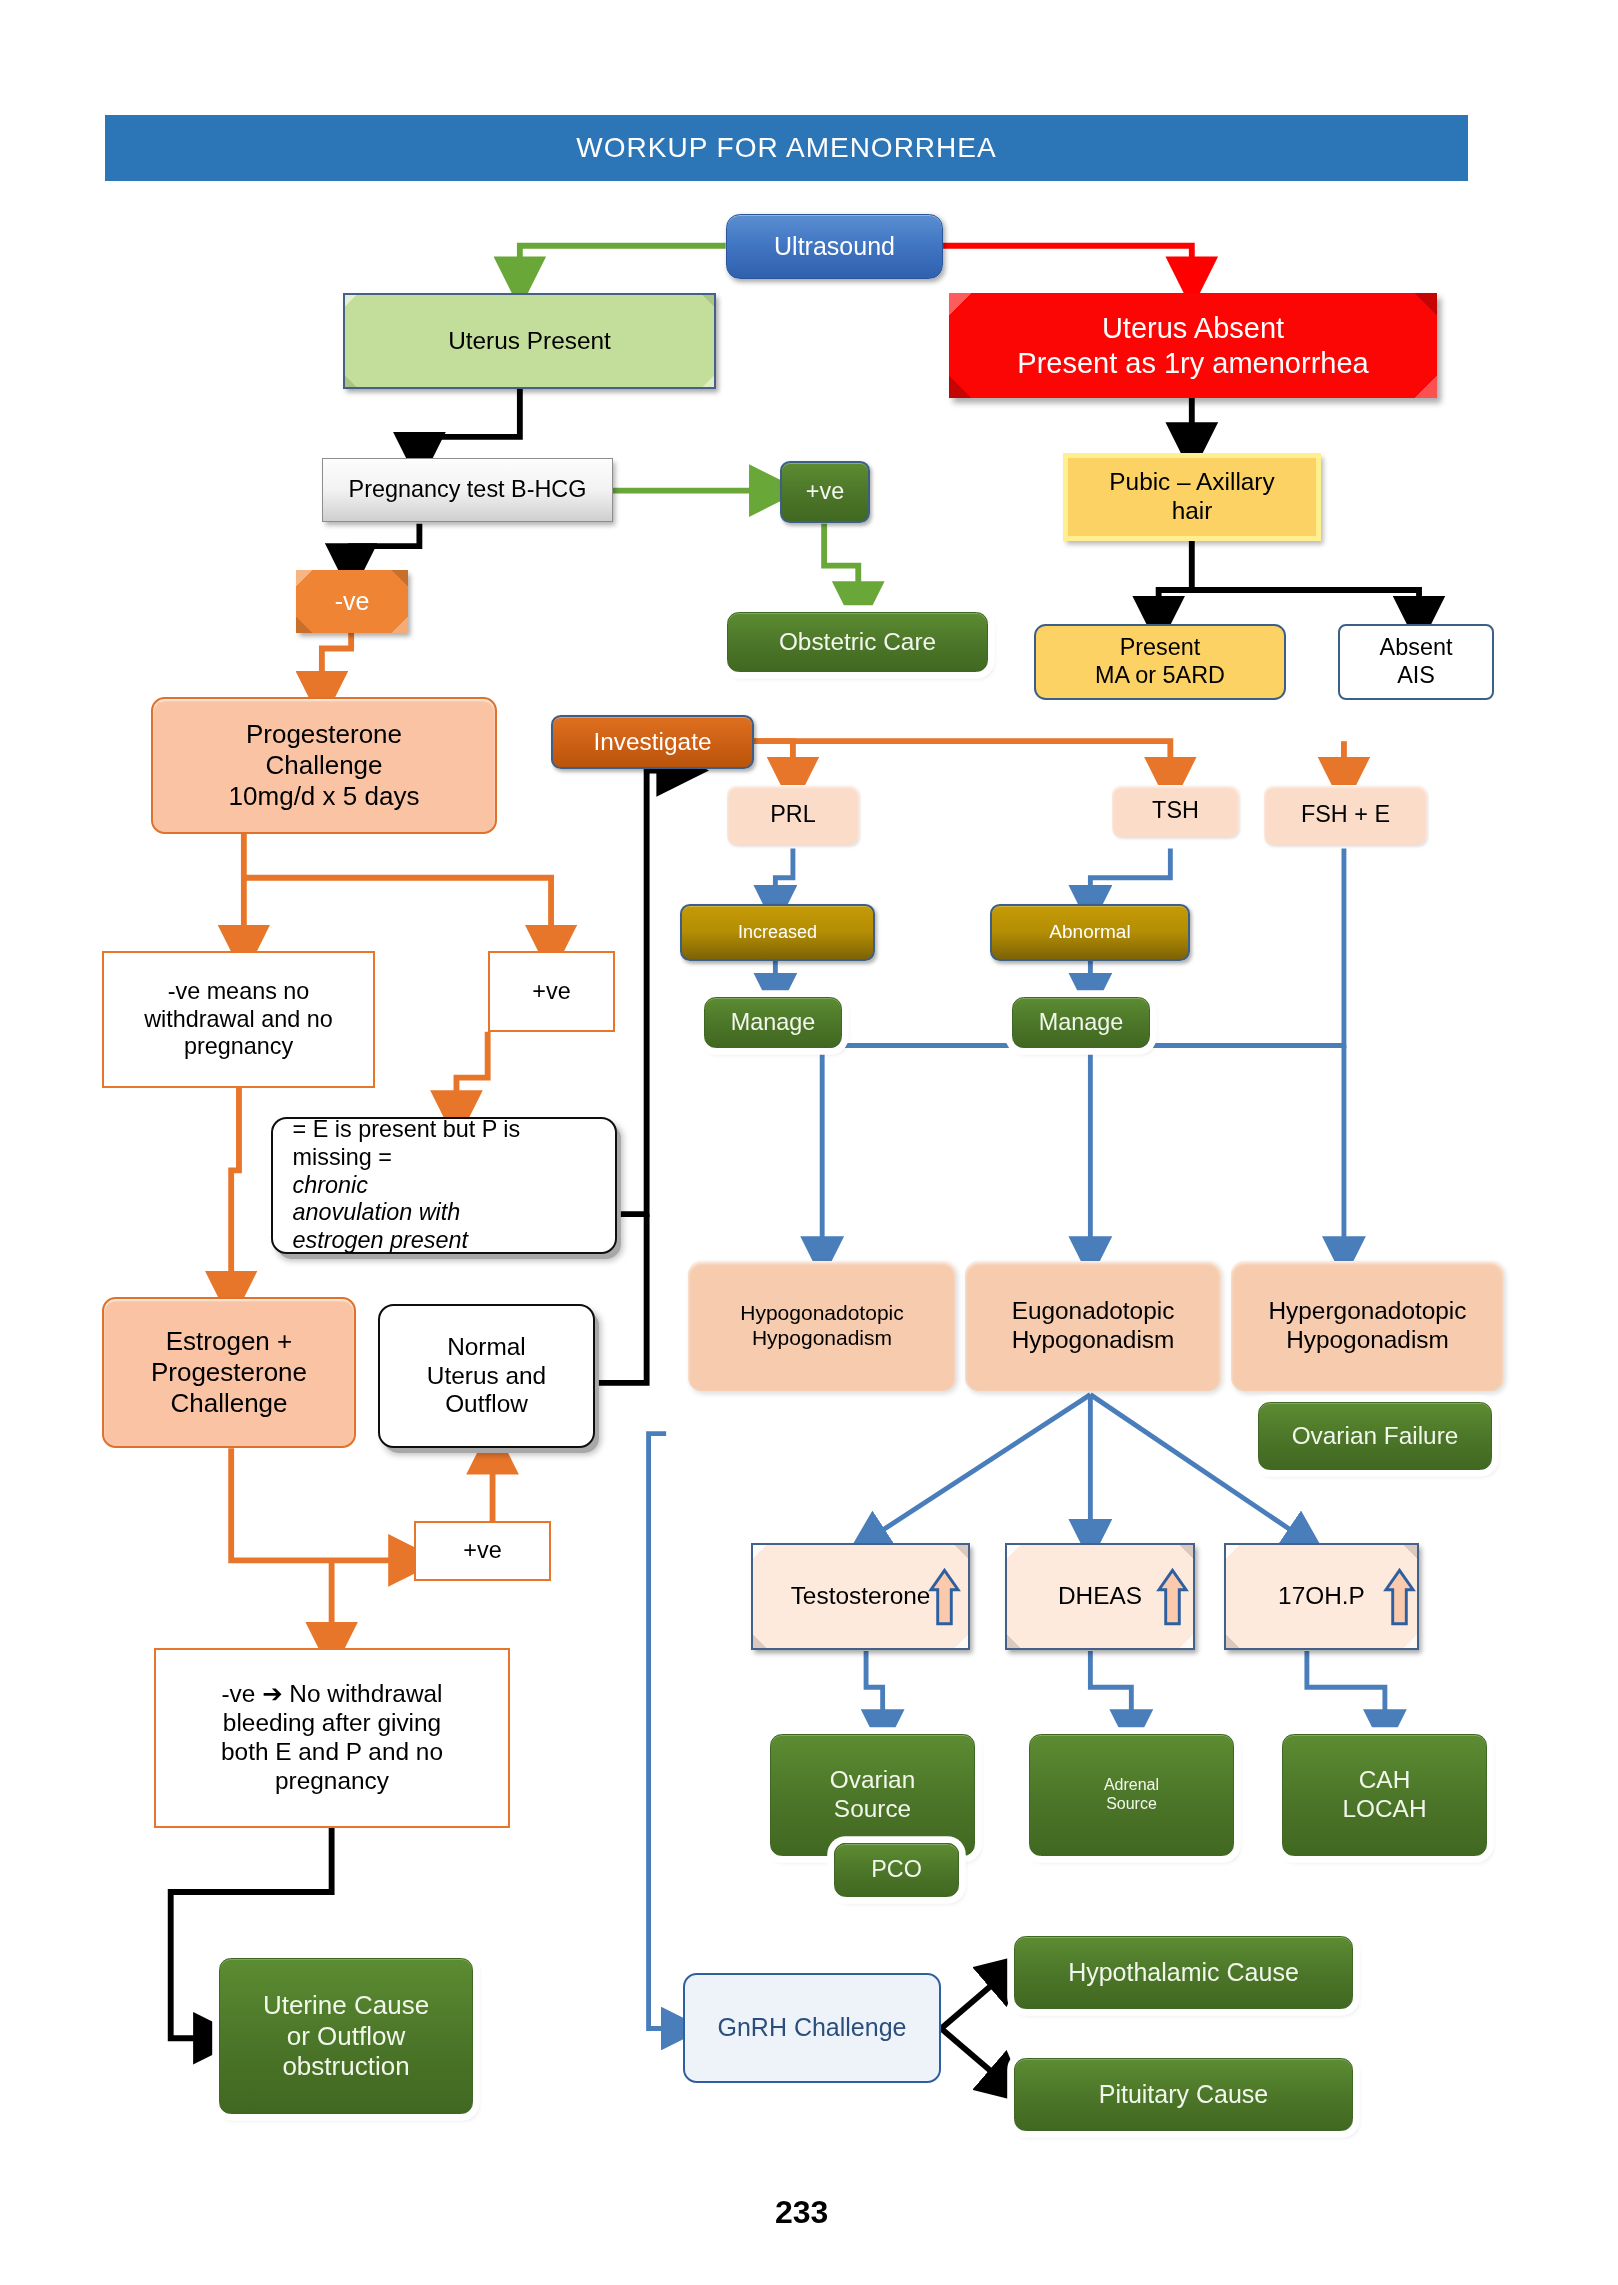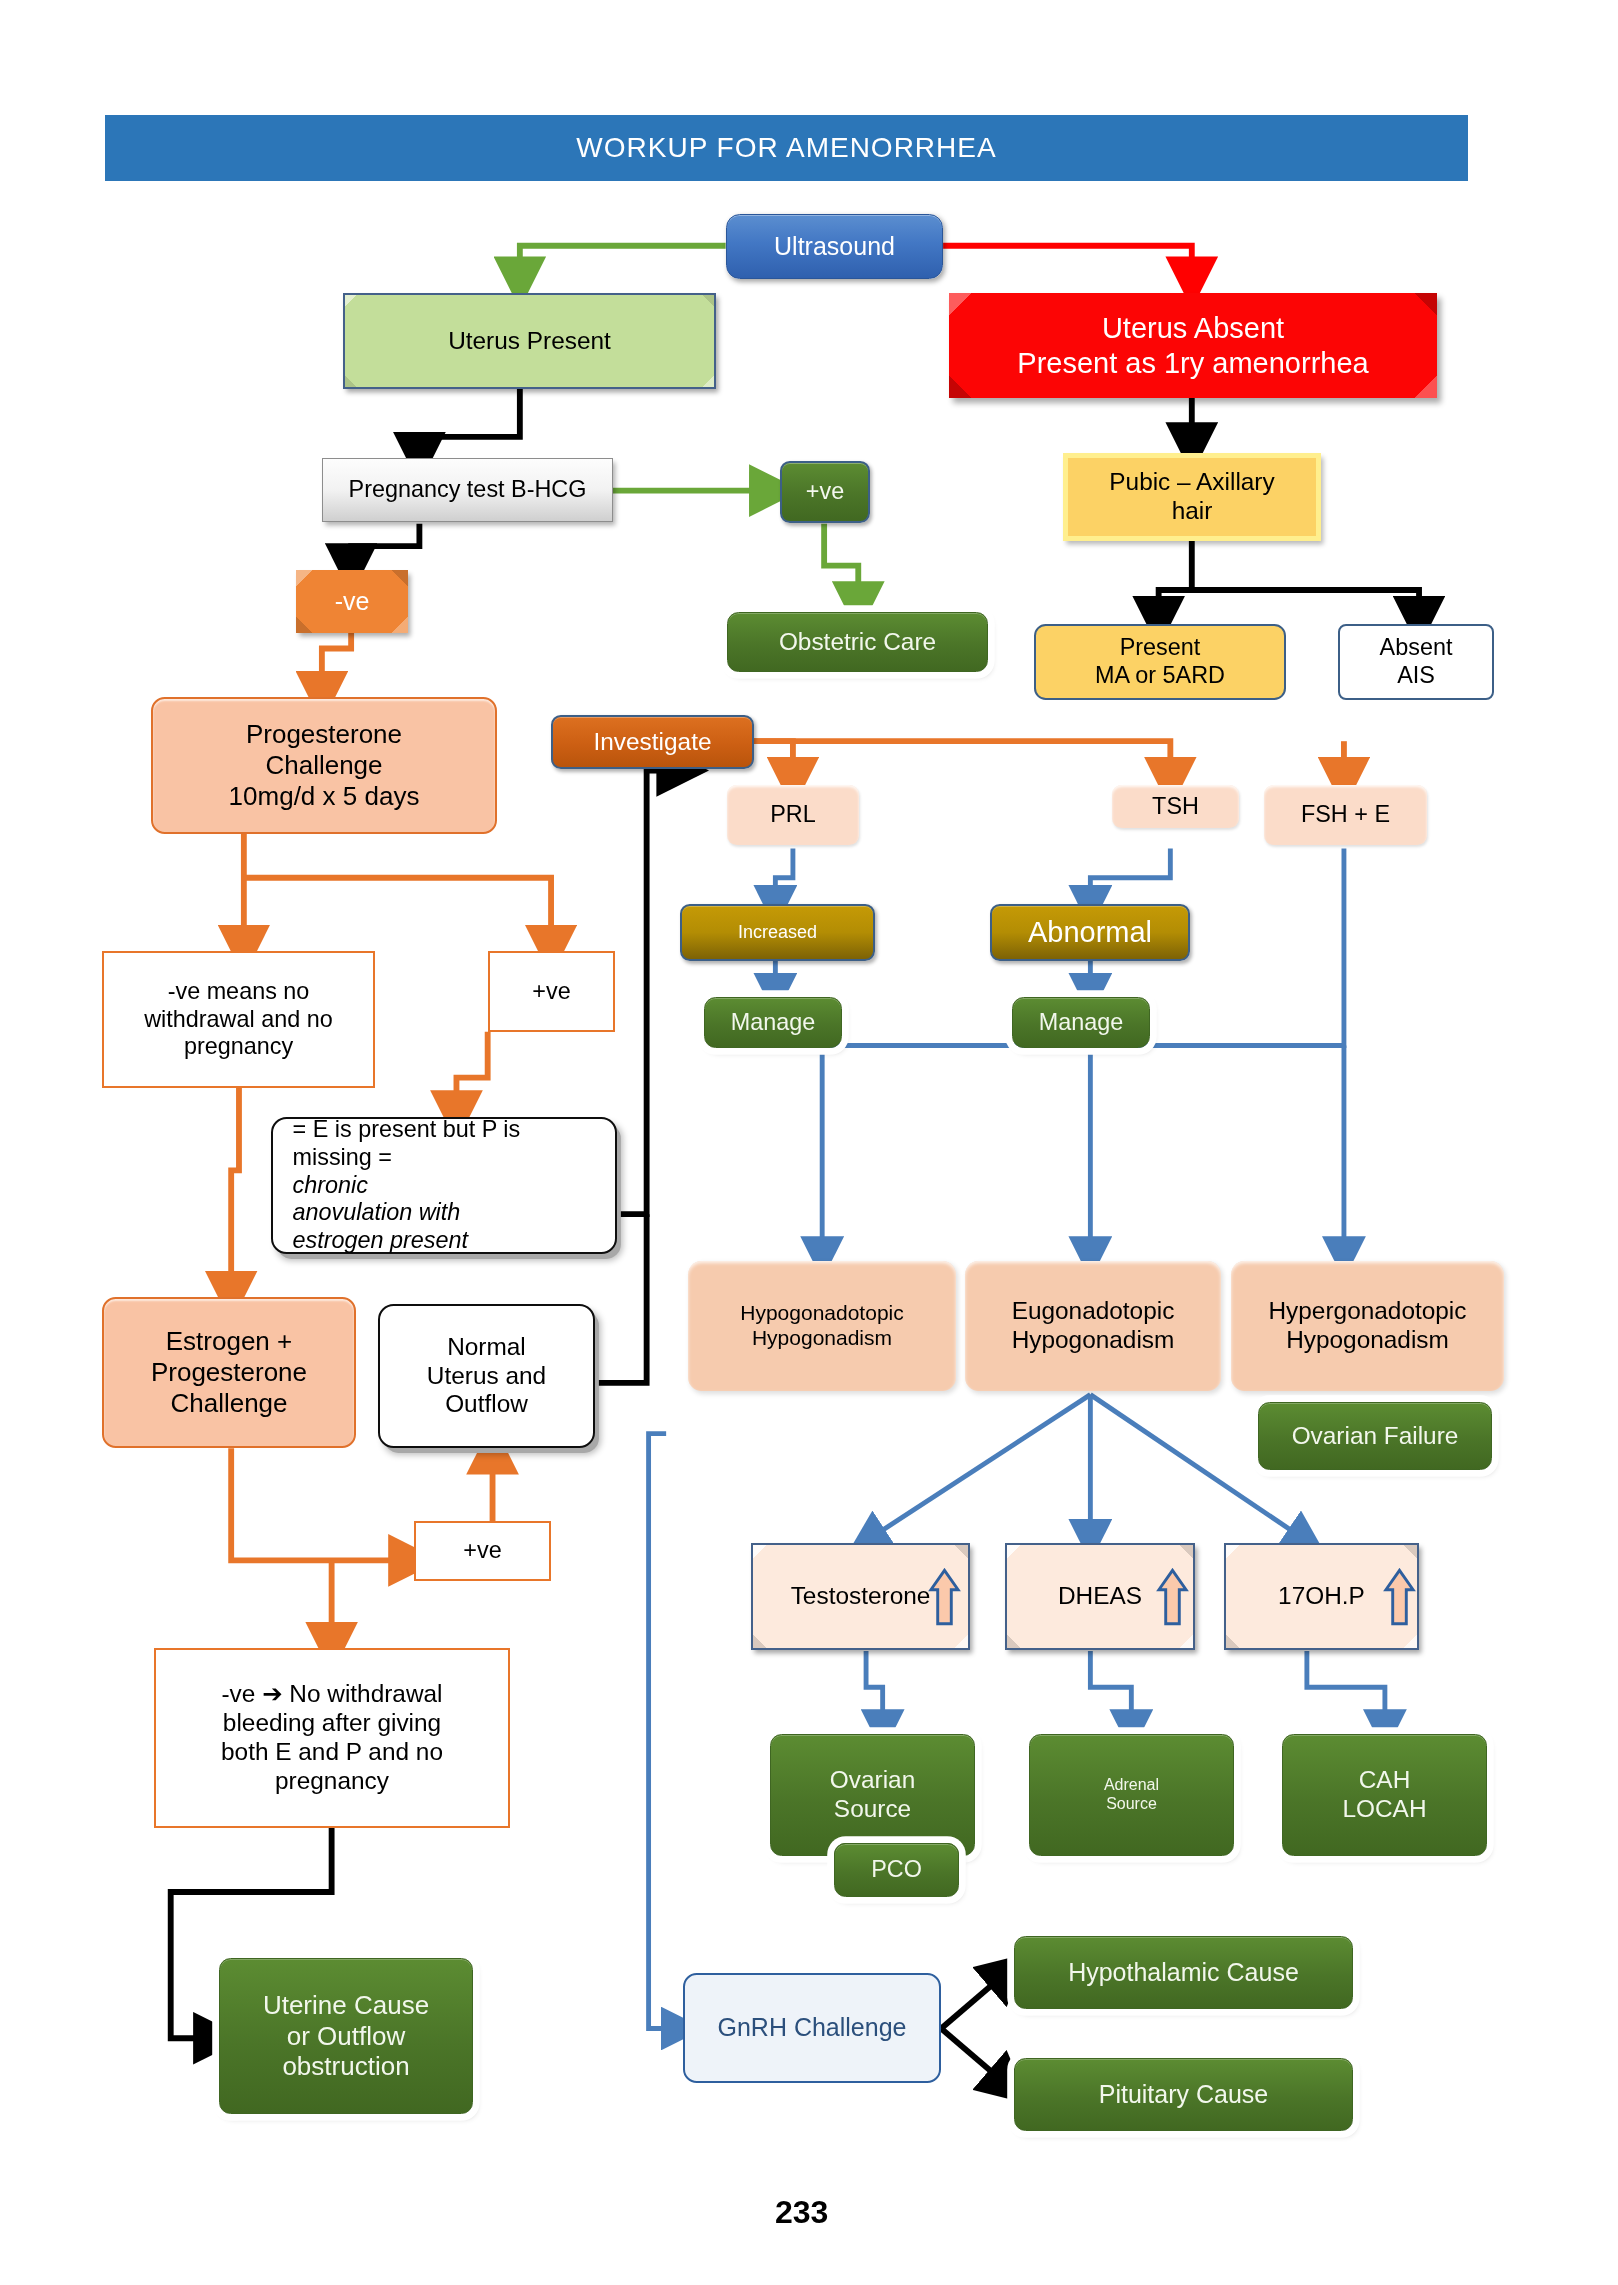--- a/index.html
+++ b/index.html
@@ -257,33 +257,33 @@
   </div>
 
   <div class="node orange-round" style="left:551px;top:715px;width:203px;height:54px;font-size:24.4px;">
     <span>Investigate</span>
   </div>
 
   <div class="node peach-light" style="left:727px;top:785px;width:132px;height:60px;font-size:23.4px;">
     <span>PRL</span>
   </div>
 
-  <div class="node peach-light" style="left:1112px;top:785px;width:127px;height:43px;font-size:23.4px;">
+  <div class="node peach-light" style="left:1112px;top:785px;width:127px;height:52px;font-size:23.4px;">
     <span>TSH</span>
   </div>
 
   <div class="node peach-light" style="left:1264px;top:785px;width:163px;height:60px;font-size:23.4px;">
     <span>FSH + E</span>
   </div>
 
   <div class="node gold-round" style="left:680px;top:904px;width:195px;height:57px;font-size:18px;">
     <span>Increased</span>
   </div>
 
-  <div class="node gold-round" style="left:990px;top:904px;width:200px;height:57px;font-size:29px;">
+  <div class="node gold-round" style="left:990px;top:904px;width:200px;height:57px;font-size:19px;">
     <span>Abnormal</span>
   </div>
 
   <div class="node green-round" style="left:704px;top:997px;width:138px;height:51px;font-size:23.4px;">
     <span>Manage</span>
   </div>
 
   <div class="node green-round" style="left:1012px;top:997px;width:138px;height:51px;font-size:23.4px;">
     <span>Manage</span>
   </div>

